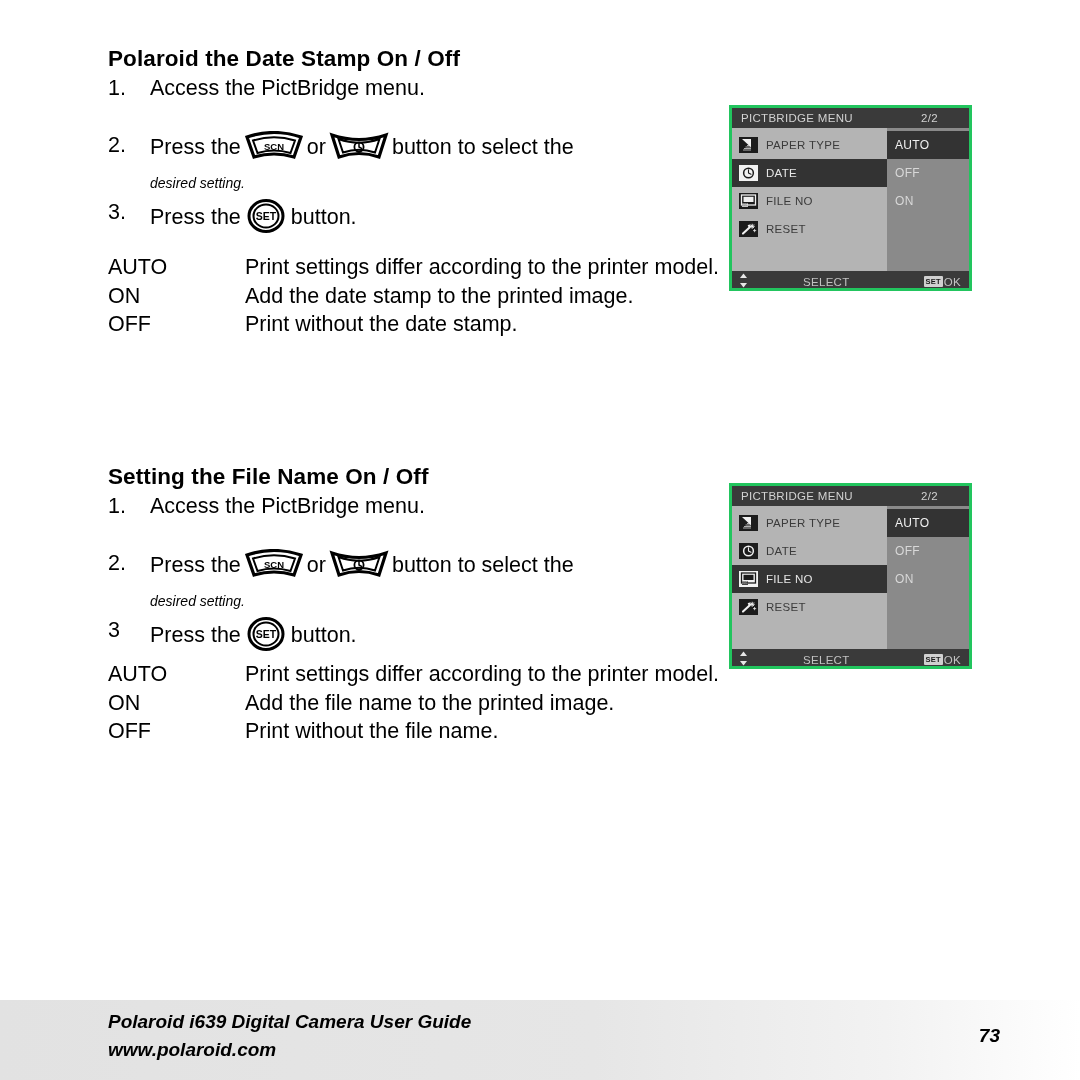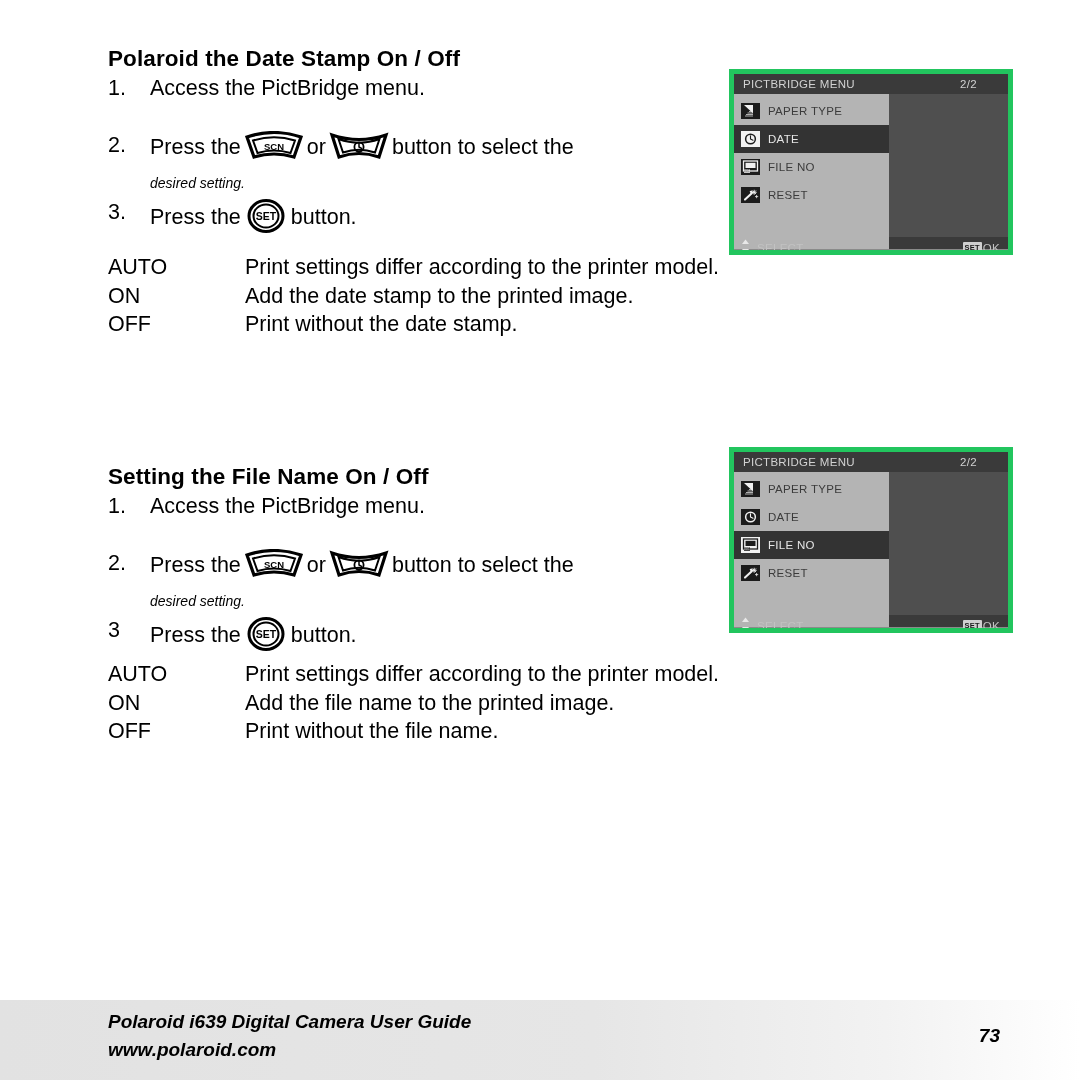--- a/index.html
+++ b/index.html
@@ -69,27 +69,28 @@
     font-size: 21.5px;
     line-height: 28.5px;
     white-space: nowrap;
   }
   .def-term { width: 137px; flex: 0 0 137px; }
   .def-desc { flex: 1 1 auto; }
 
   
   .lcd {
     position: absolute;
-    width: 284px;
+    width: 243px;
     height: 186px;
     background: #4f4f4f;
-    border: 5px solid #22c55e;
+    border: 3px solid #22c55e;
     box-sizing: border-box;
     font-family: "Liberation Sans", sans-serif;
     overflow: hidden;
+    margin-top: 36px;
   }
   #lcd-date { left: 729px; top: 69px; }
   #lcd-file { left: 729px; top: 447px; }
 
   .lcd-header {
     height: 20px;
     background: #3a3a3a;
     color: #d2d2d2;
     font-size: 11.5px;
     display: flex;
@@ -97,21 +98,20 @@
     padding: 0 6px 0 9px;
     box-sizing: border-box;
     letter-spacing: 0.3px;
   }
   .lcd-header .title { flex: 1 1 auto; }
   .lcd-header .pageno { width: 42px; text-align: left; }
 
   .lcd-body {
     display: flex;
     height: 143px;
-    flex-direction: column;
   }
   .lcd-left {
     width: 155px;
     flex: 0 0 155px;
     background: #b4b4b4;
     padding-top: 3px;
     box-sizing: border-box;
   }
   .lcd-right {
     flex: 1 1 auto;
@@ -162,21 +162,21 @@
     height: 21px;
     background: #3a3a3a;
     color: #c2c2c2;
     font-size: 11.5px;
     display: flex;
     align-items: center;
     padding: 0 8px 0 7px;
     box-sizing: border-box;
     letter-spacing: 0.3px;
   }
-  .lcd-footer .left { display: flex; align-items: center; flex: 1 1 auto; }
+  .lcd-footer .left { display: flex; align-items: center; flex: 1 1 auto; gap: 48px; }
   .lcd-footer .right { display: flex; align-items: center; }
   .lcd-footer .sel-label { margin-left: 7px; }
   .set-badge {
     display: inline-block;
     background: #d0d0d0;
     color: #1a1a1a;
     font-size: 7.5px;
     font-weight: bold;
     line-height: 10px;
     padding: 1px 2px 0 2px;

